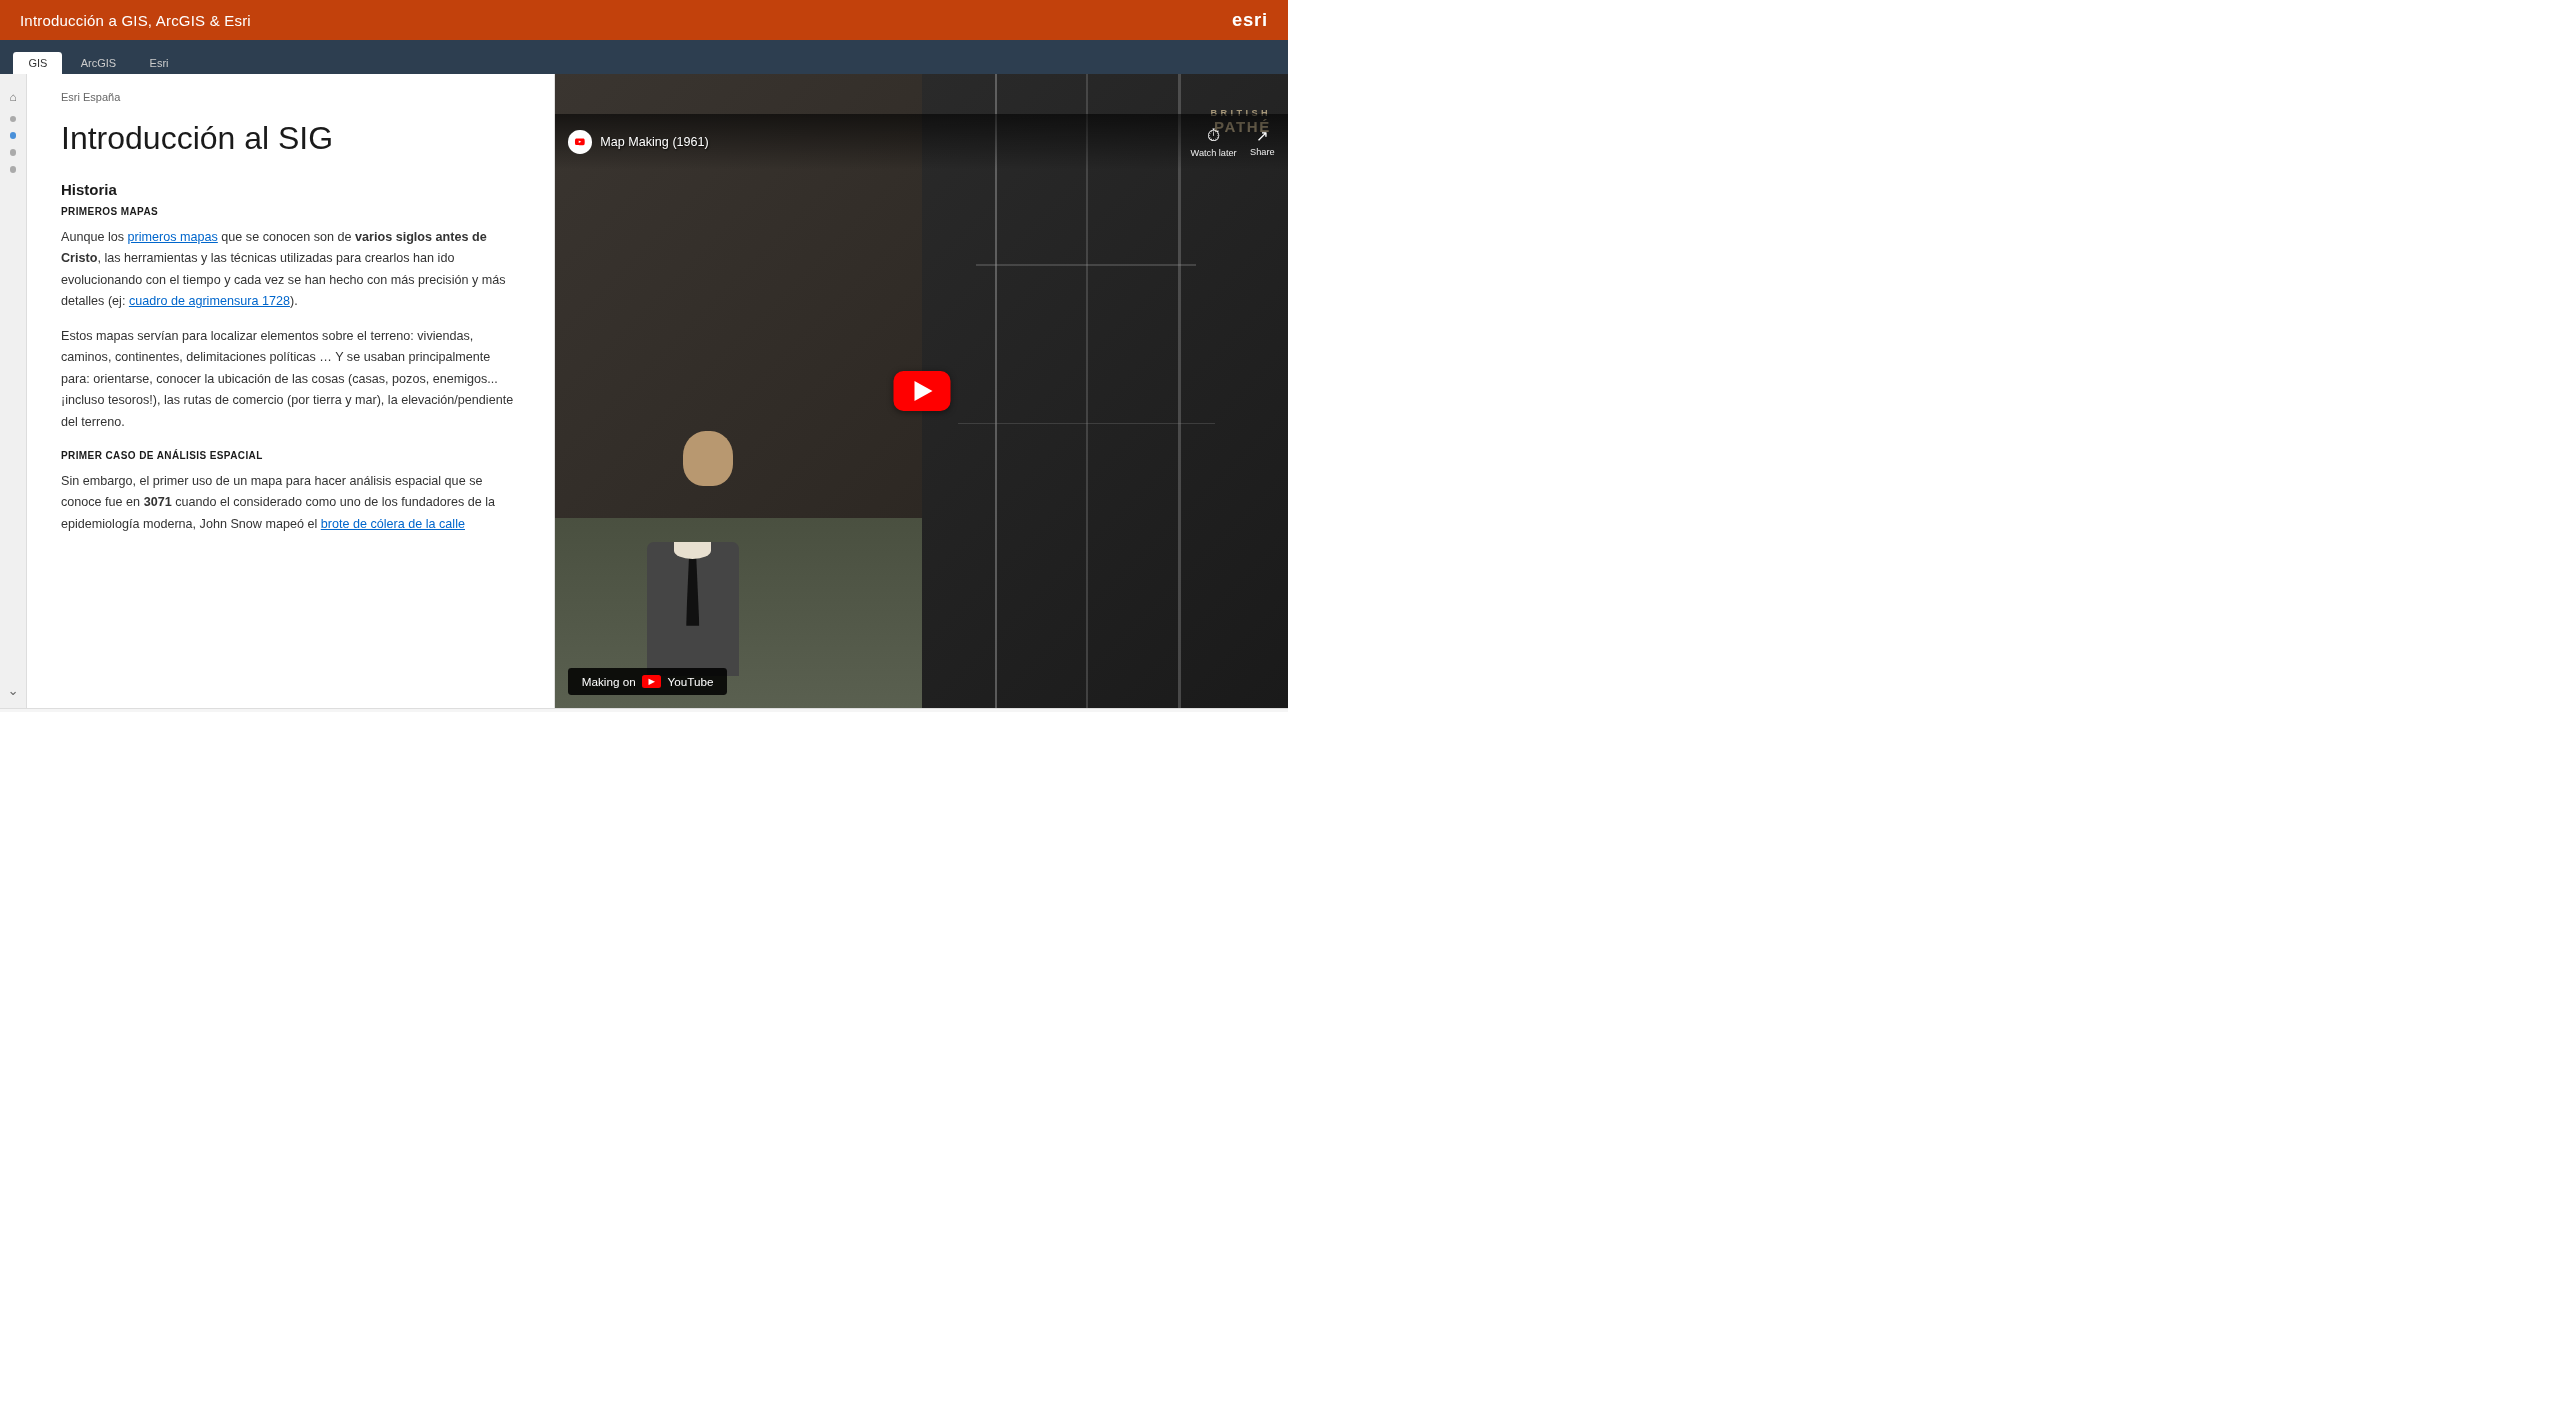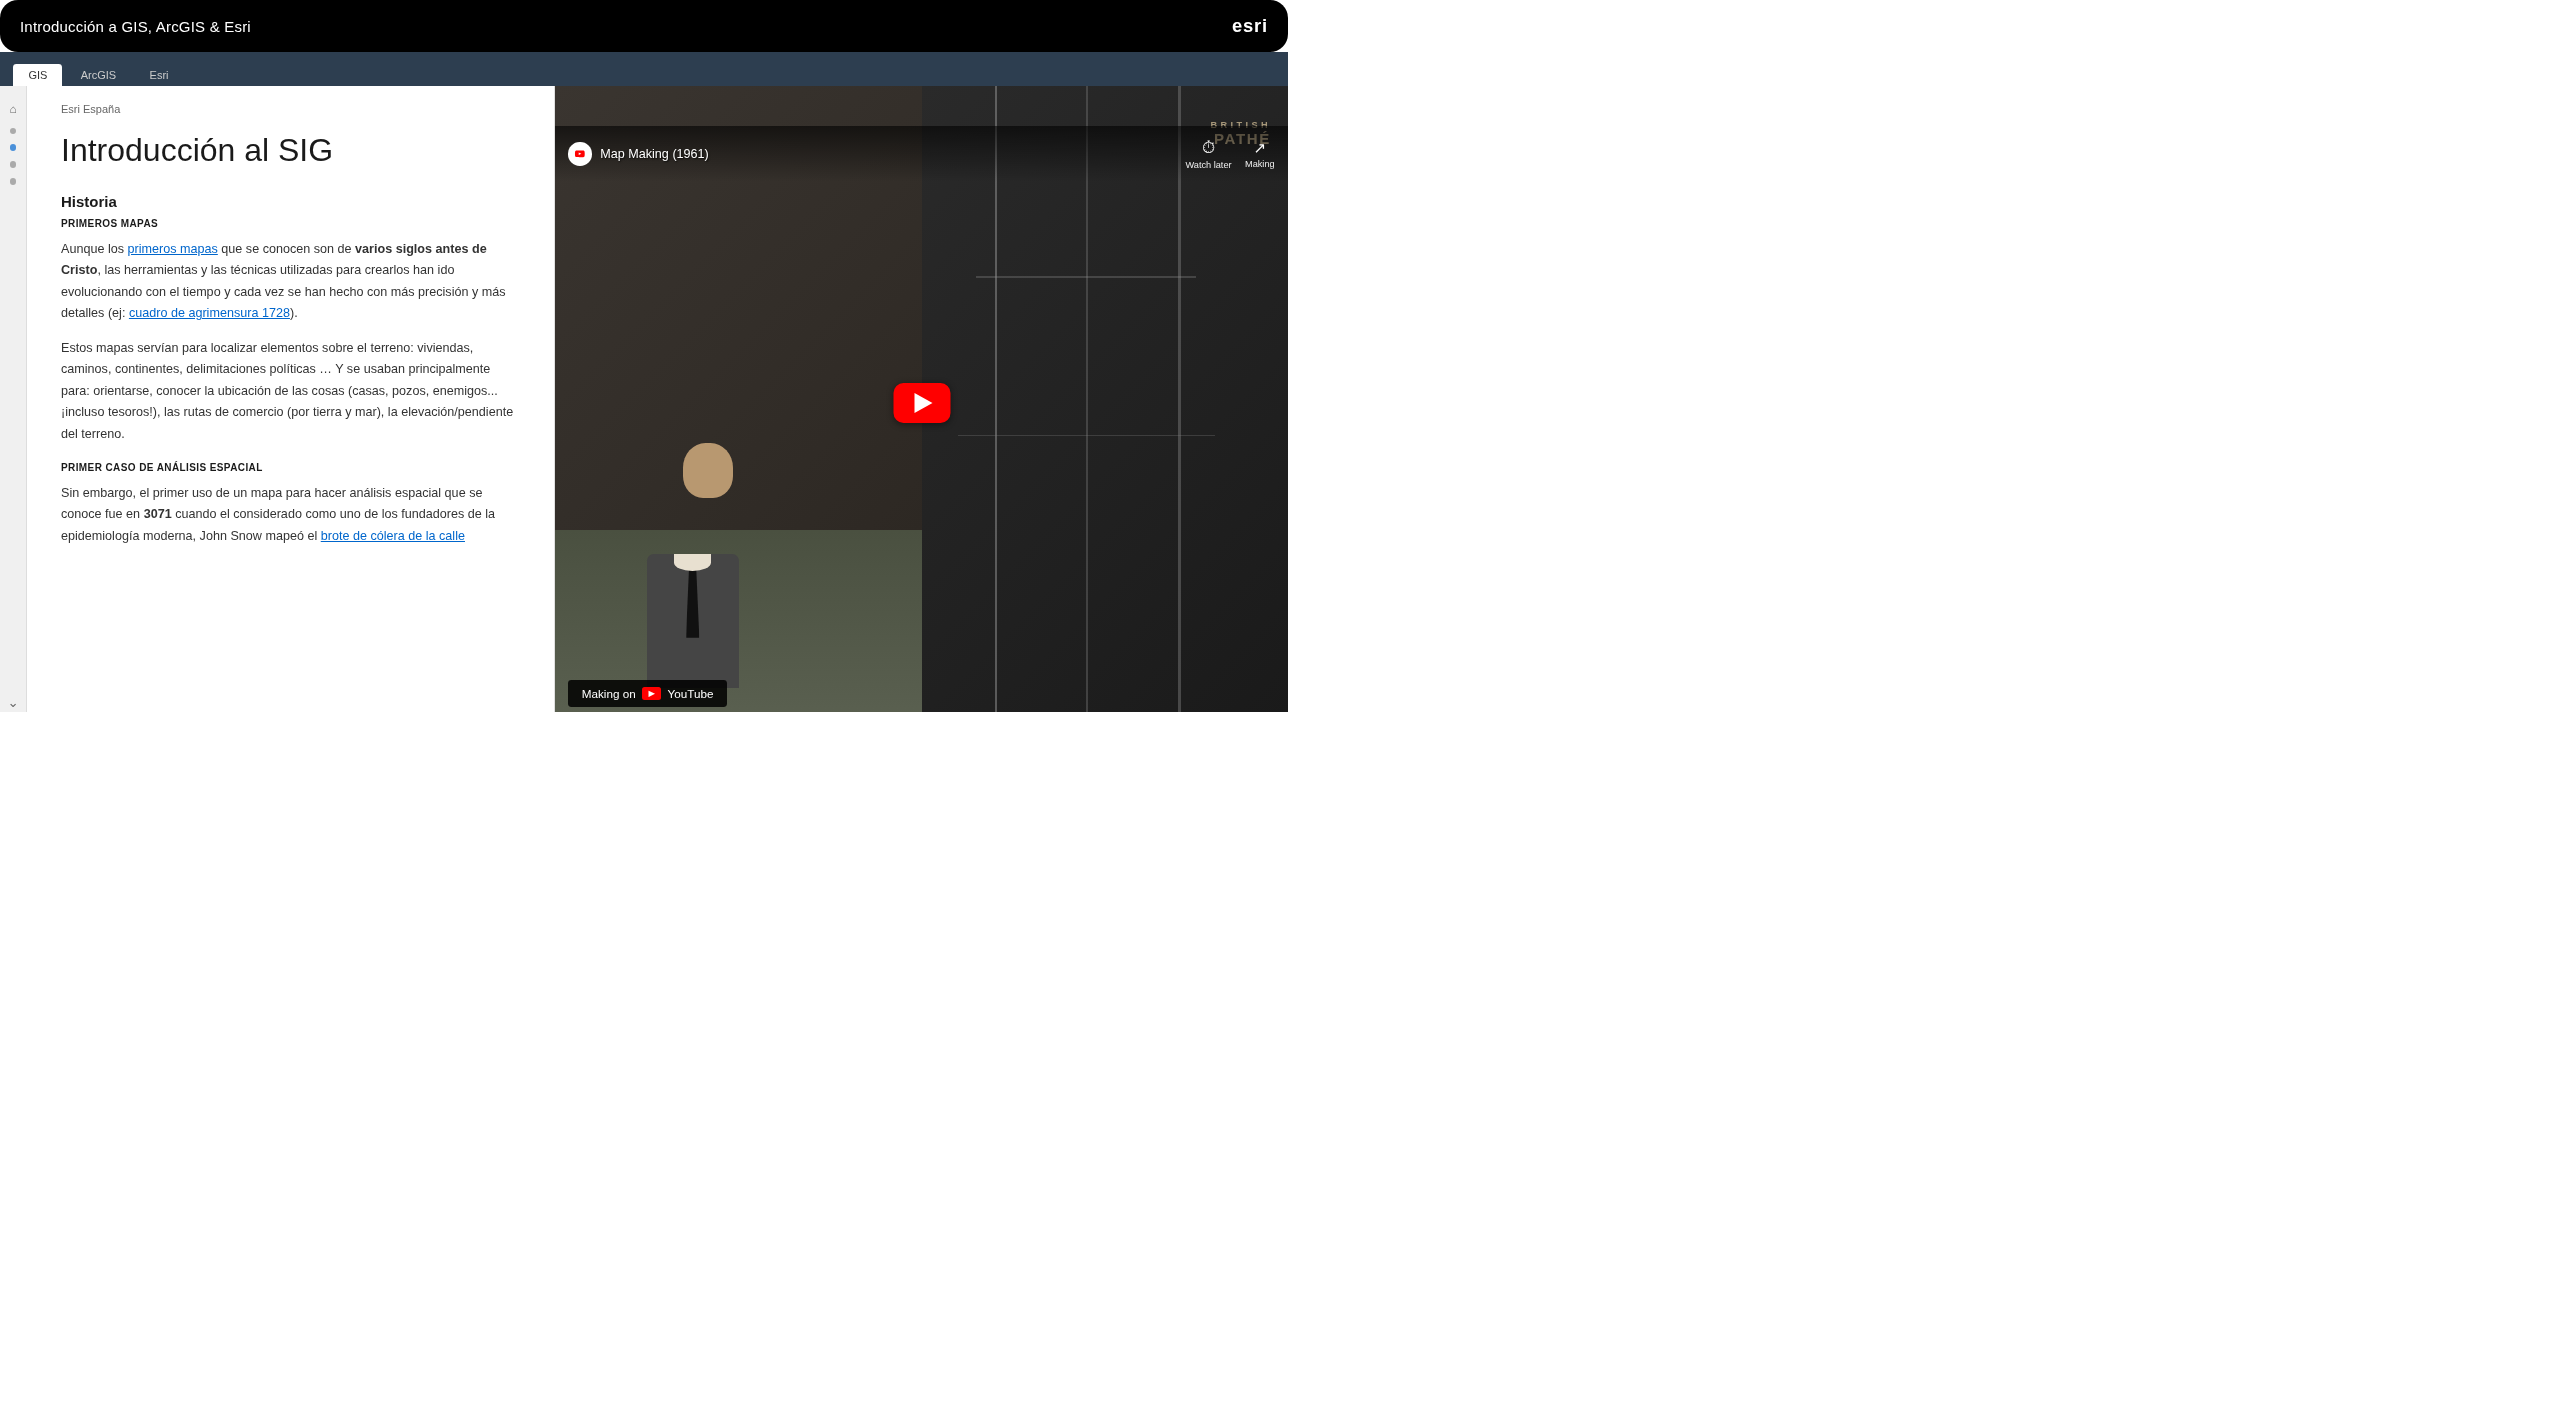--- a/index.html
+++ b/index.html
@@ -1,26 +1,25 @@
 <!DOCTYPE html>
 <html style="font-size:13.4px"><head>
   <meta charset="utf-8">
   <style>
     * { box-sizing: border-box; margin: 0; padding: 0; }
     body { font-family: 'Avenir Next', 'Helvetica Neue', Arial, sans-serif; background: #fff; overflow: hidden; width: 1288px; height: 712px; }
 
     
     .topbar {
-      background: #000000;
-      height: 52px;
+      background: #c2410c;
+      height: 40px;
       display: flex;
       align-items: center;
       justify-content: space-between;
       padding: 0 20px;
-      border-radius: 18px;
     }
     .topbar-title {
       color: #fff;
       font-size: 15px;
       font-weight: 400;
       letter-spacing: 0.2px;
     }
     .esri-logo {
       color: #fff;
       font-size: 18.4px;
@@ -431,21 +430,21 @@
           </div>
           <span class="video-title-text">Map Making (1961)</span>
         </div>
         <div class="video-controls-right">
           <div class="watch-later-btn">
             <span class="icon">⏱</span>
             <span class="label">Watch later</span>
           </div>
           <div class="share-btn">
             <span class="icon">↗</span>
-            <span class="label">Making</span>
+            <span class="label">Share</span>
           </div>
         </div>
       </div>
 
       <div class="play-button">
         <div class="play-triangle"></div>
       </div>
 
       <div class="watch-on-yt">
         <span>Making on</span>

